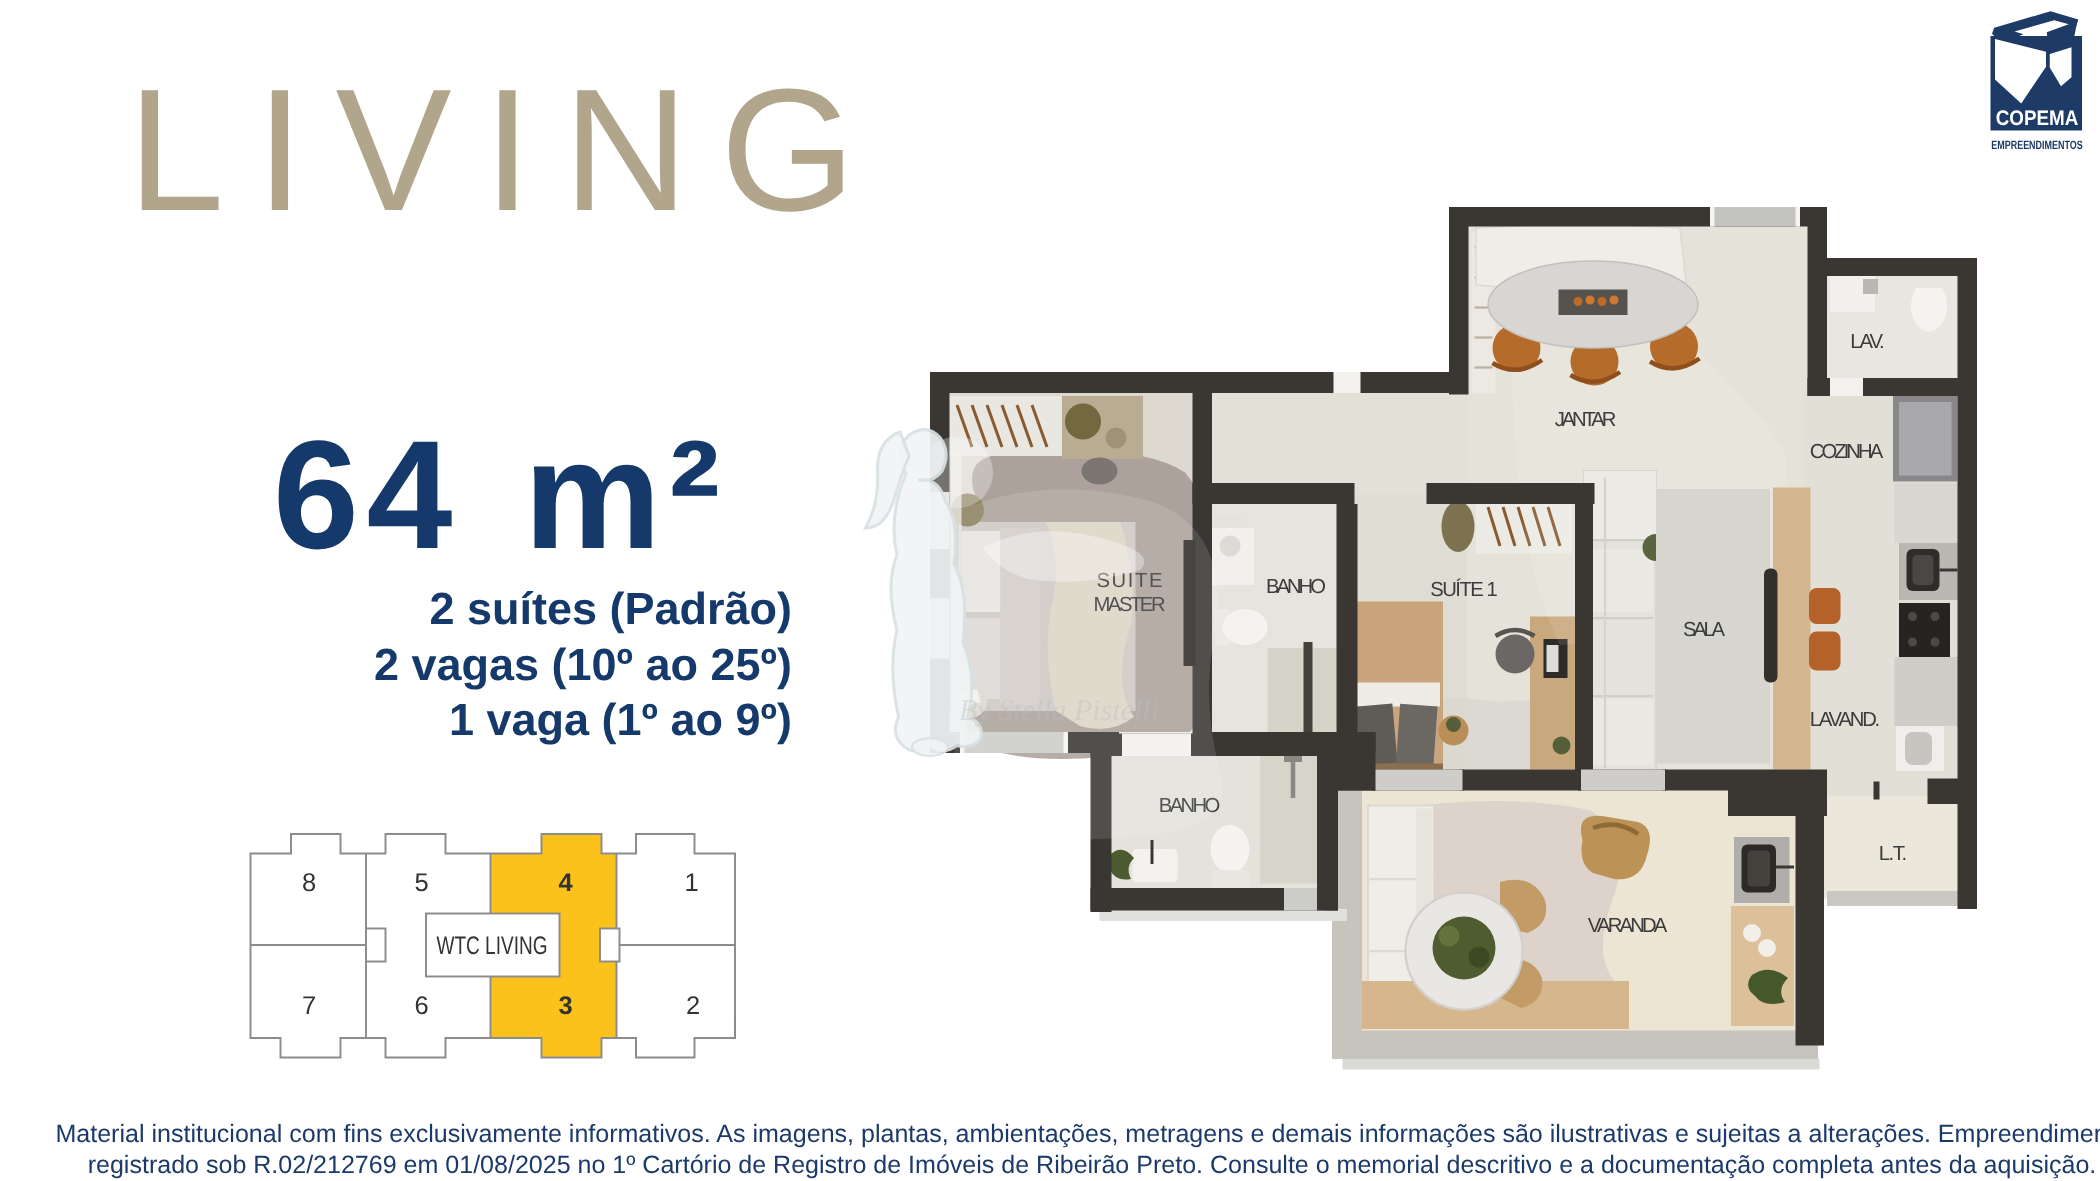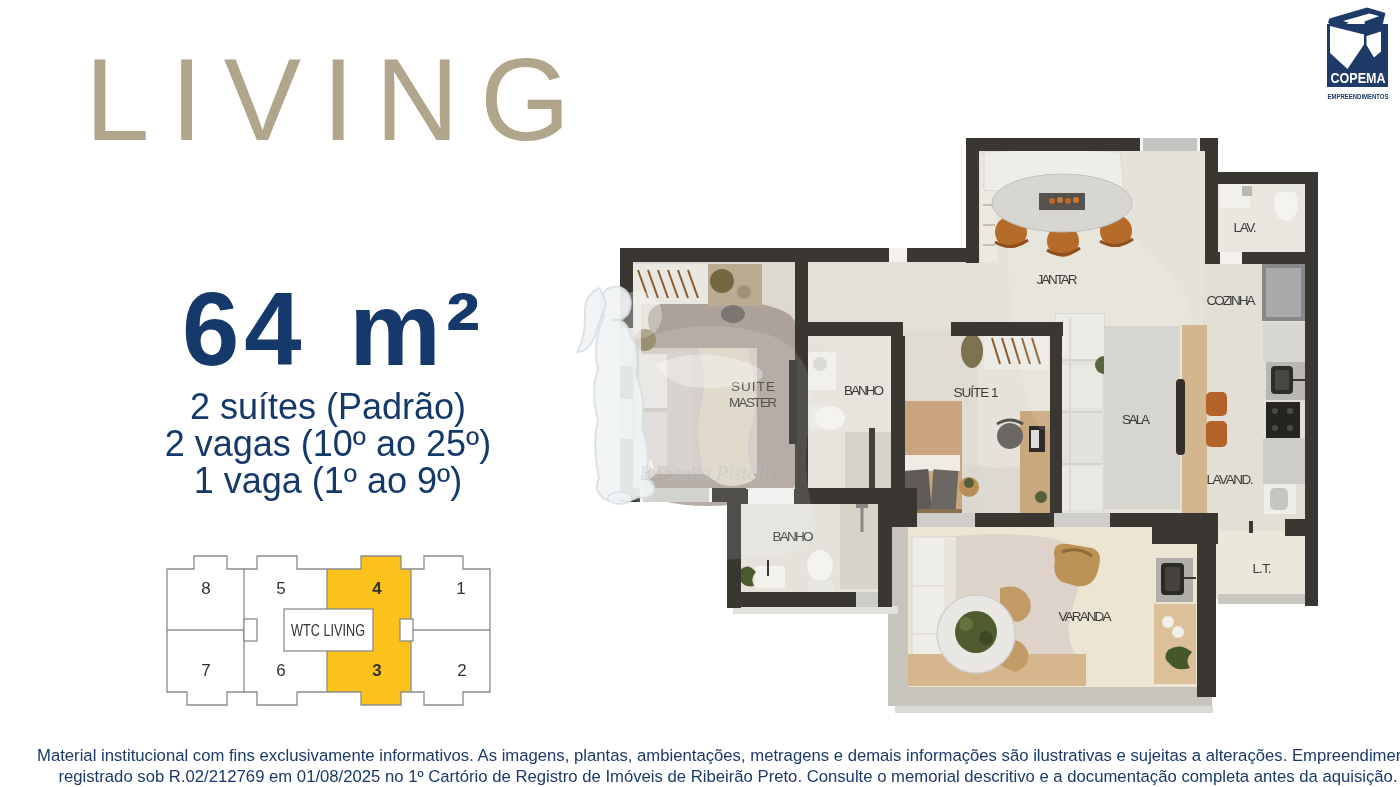--- a/index.html
+++ b/index.html
@@ -1,19 +1,19 @@
 <!DOCTYPE html>
 <html><head>
 <meta charset="utf-8">
 <style>
   html,body{margin:0;padding:0;}
   body{width:1400px;height:787px;background:#ffffff;overflow:hidden;position:relative;font-family:"Liberation Sans",sans-serif;}
   .living{position:absolute;left:85px;top:33px;font-size:116px;font-weight:400;color:#b1a58b;letter-spacing:21px;}
   .area{position:absolute;left:182px;top:271px;font-size:103px;font-weight:bold;color:#15396b;letter-spacing:5px;word-spacing:9px;}
-  .specs{position:absolute;left:128px;top:388px;width:400px;text-align:center;font-size:36px;font-weight:normal;color:#15396b;line-height:37px;}
+  .specs{position:absolute;left:128px;top:388px;width:400px;text-align:right;font-size:30px;font-weight:bold;color:#15396b;line-height:37px;}
   .disclaimer{position:absolute;left:0;top:746px;width:1400px;text-align:center;font-size:16.7px;color:#1b3a69;line-height:20.5px;margin-left:28px;}
 </style>
 </head>
 <body>
 
 <div class="living">LIVING</div>
 
 <div class="area">64 m²</div>
 
 <div class="specs">2 suítes (Padrão)<br>2 vagas (10º ao 25º)<br>1 vaga (1º ao 9º)</div>

